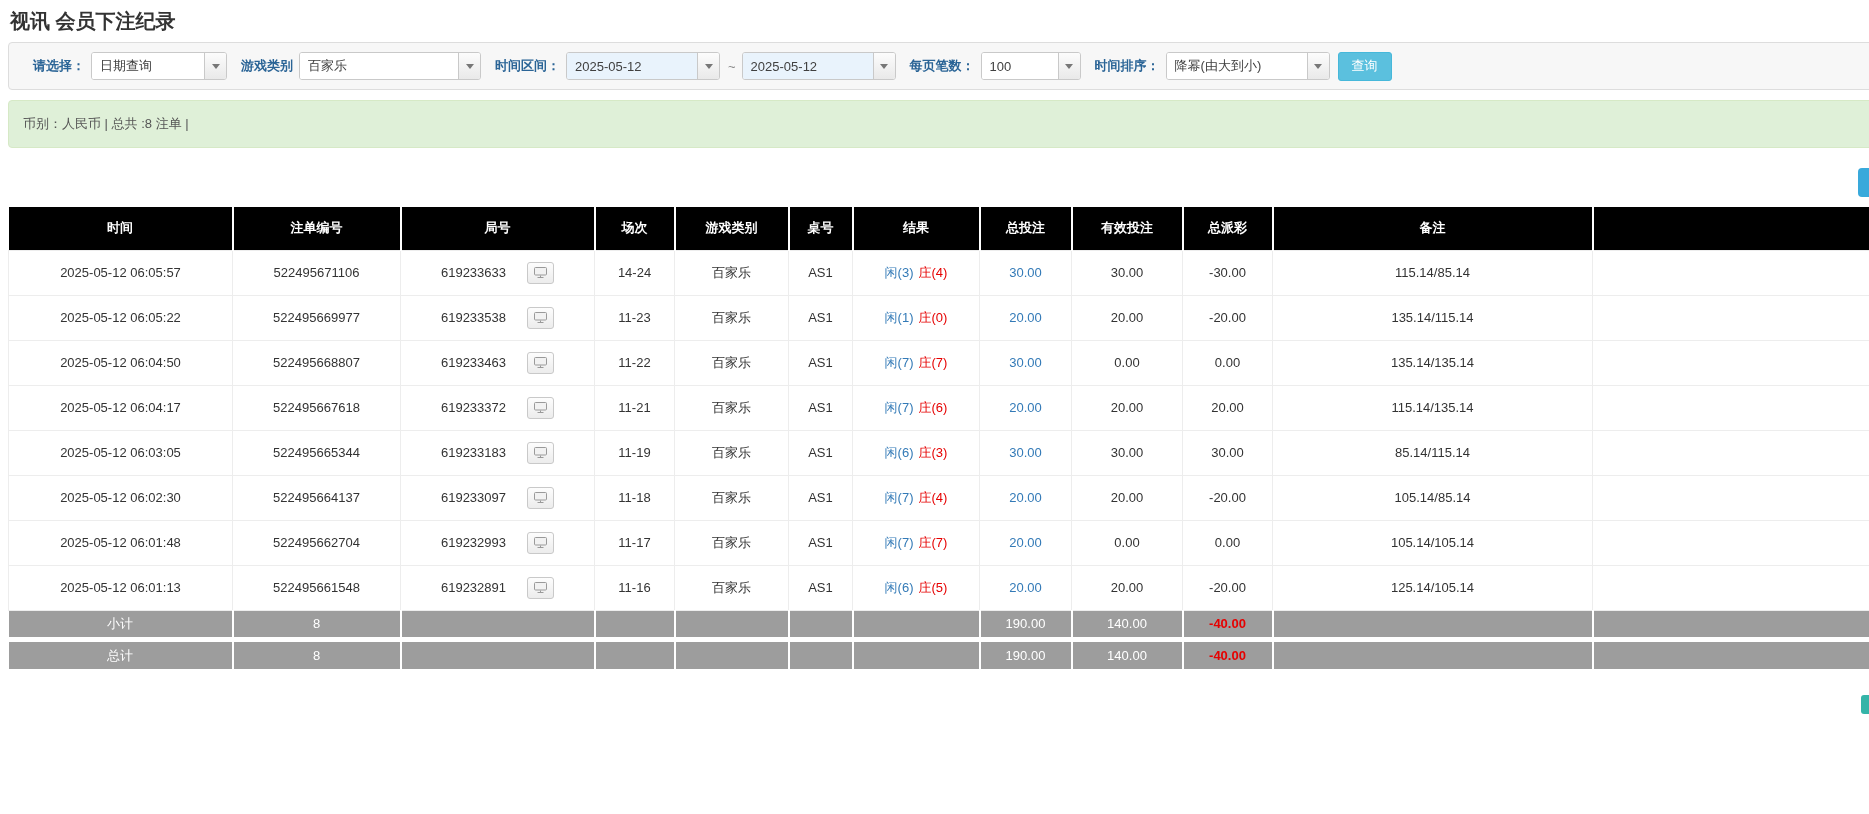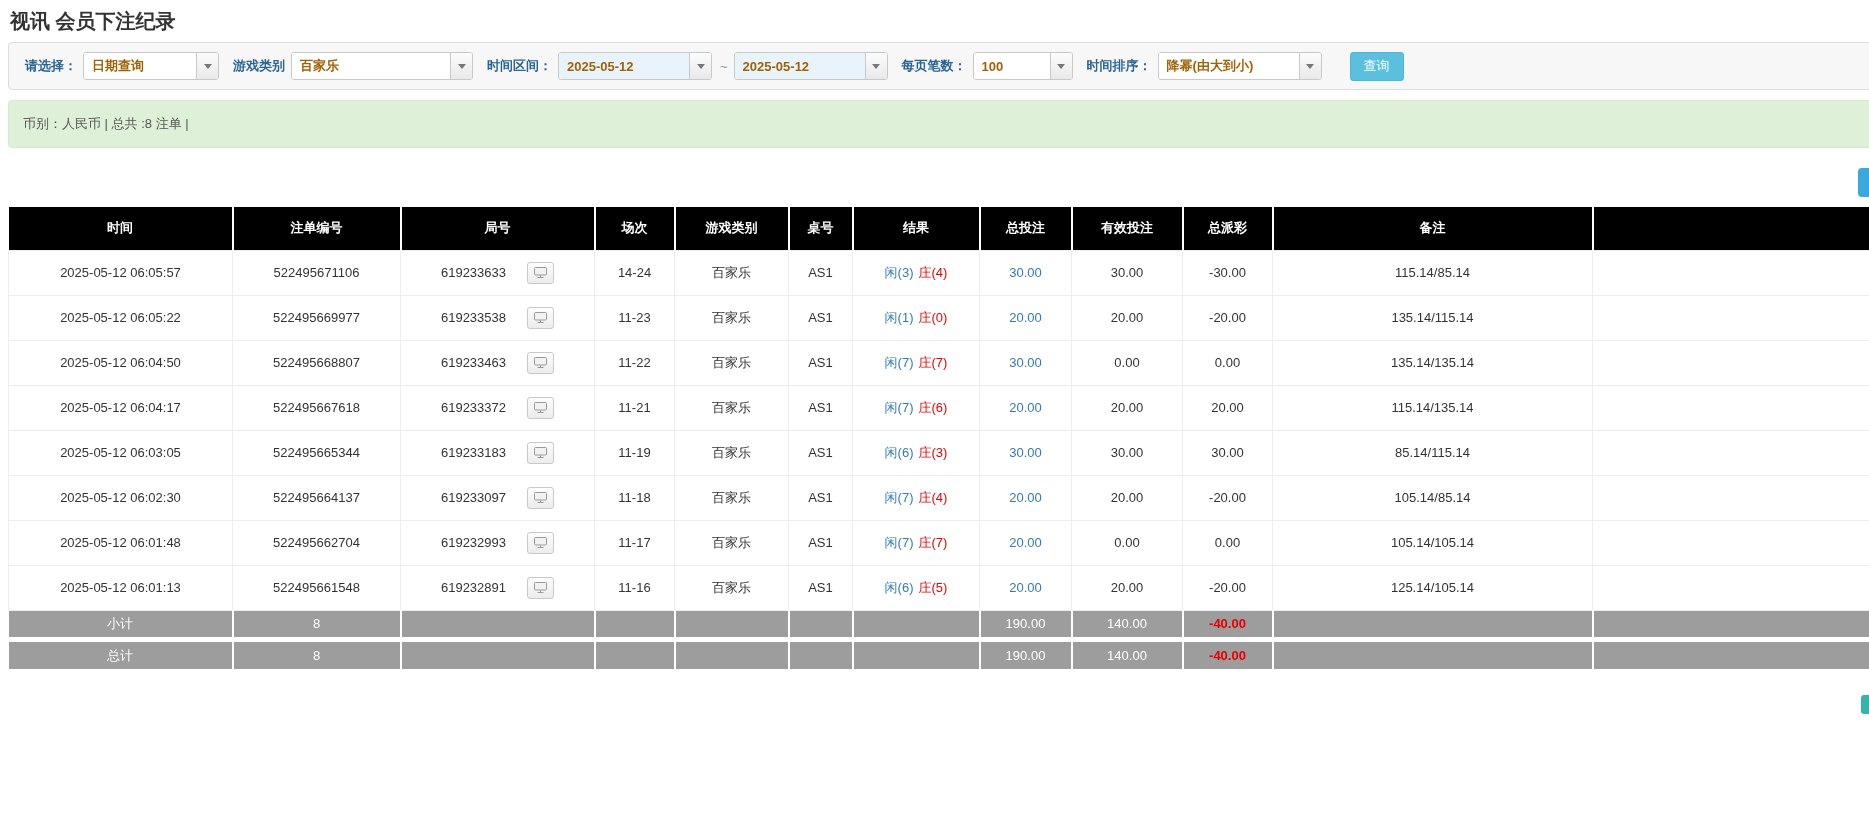--- a/index.html
+++ b/index.html
@@ -22,40 +22,39 @@
   .page-title{
     margin:8px 0 0 10px;font-size:20px;font-weight:600;color:#333;line-height:26px;
   }
   
   .filter-bar{
     margin:8px 0 0 8px;width:1892px;height:48px;
     background:#f7f7f7;border:1px solid #ddd;border-radius:4px;
     display:flex;align-items:center;
   }
   .f-label{color:var(--label-blue);font-size:13px;font-weight:bold;margin-left:14px;white-space:nowrap;}
-  .f-label:first-child{margin-left:16px;font-family:Liberation Mono, monospace;}
+  .f-label:first-child{margin-left:24px;font-family:Liberation Mono, monospace;}
   .combo{
     display:inline-flex;align-items:stretch;height:28px;margin-left:6px;
     border:1px solid #c9c9c9;border-radius:3px;overflow:hidden;background:#fff;
   }
   .combo-input{
-    border:none;outline:none;padding:0 8px;font-size:13px;color:#a16207;background:#fff;
+    border:none;outline:none;padding:0 8px;font-size:13px;color:#404040;background:#fff;
     font-family:inherit;
-    font-weight:bold;
   }
   .date-input{background:#e9f3fc;}
   .w112{width:112px;} .w158{width:158px;} .w130{width:130px;} .w76{width:76px;} .w140{width:140px;}
   .arrow-btn{
     width:22px;display:flex;align-items:center;justify-content:center;
     background:linear-gradient(#fcfcfc,#e9e9e9);border-left:1px solid #c9c9c9;cursor:pointer;
   }
   .caret{width:0;height:0;border-left:4px solid transparent;border-right:4px solid transparent;border-top:5px solid #777;}
   .tilde{margin-left:8px;color:#888;font-size:13px;}
   .btn-query{
-    height:29px;padding:0 13px;margin-left:28px;cursor:pointer;
+    height:29px;padding:0 13px;margin-left:8px;cursor:pointer;
     background:var(--button-blue);border:1px solid var(--button-blue-border);
     border-radius:3px;color:#fff;font-size:13px;font-family:inherit;
   }
   
   .summary-bar{
     margin:10px 0 0 8px;width:1892px;height:48px;position:relative;
     background:var(--success-bar-bg);border:1px solid #d6e9c6;border-radius:4px;
     display:flex;align-items:center;
   }
   .summary-left{margin-left:14px;font-size:13px;color:#555;}

